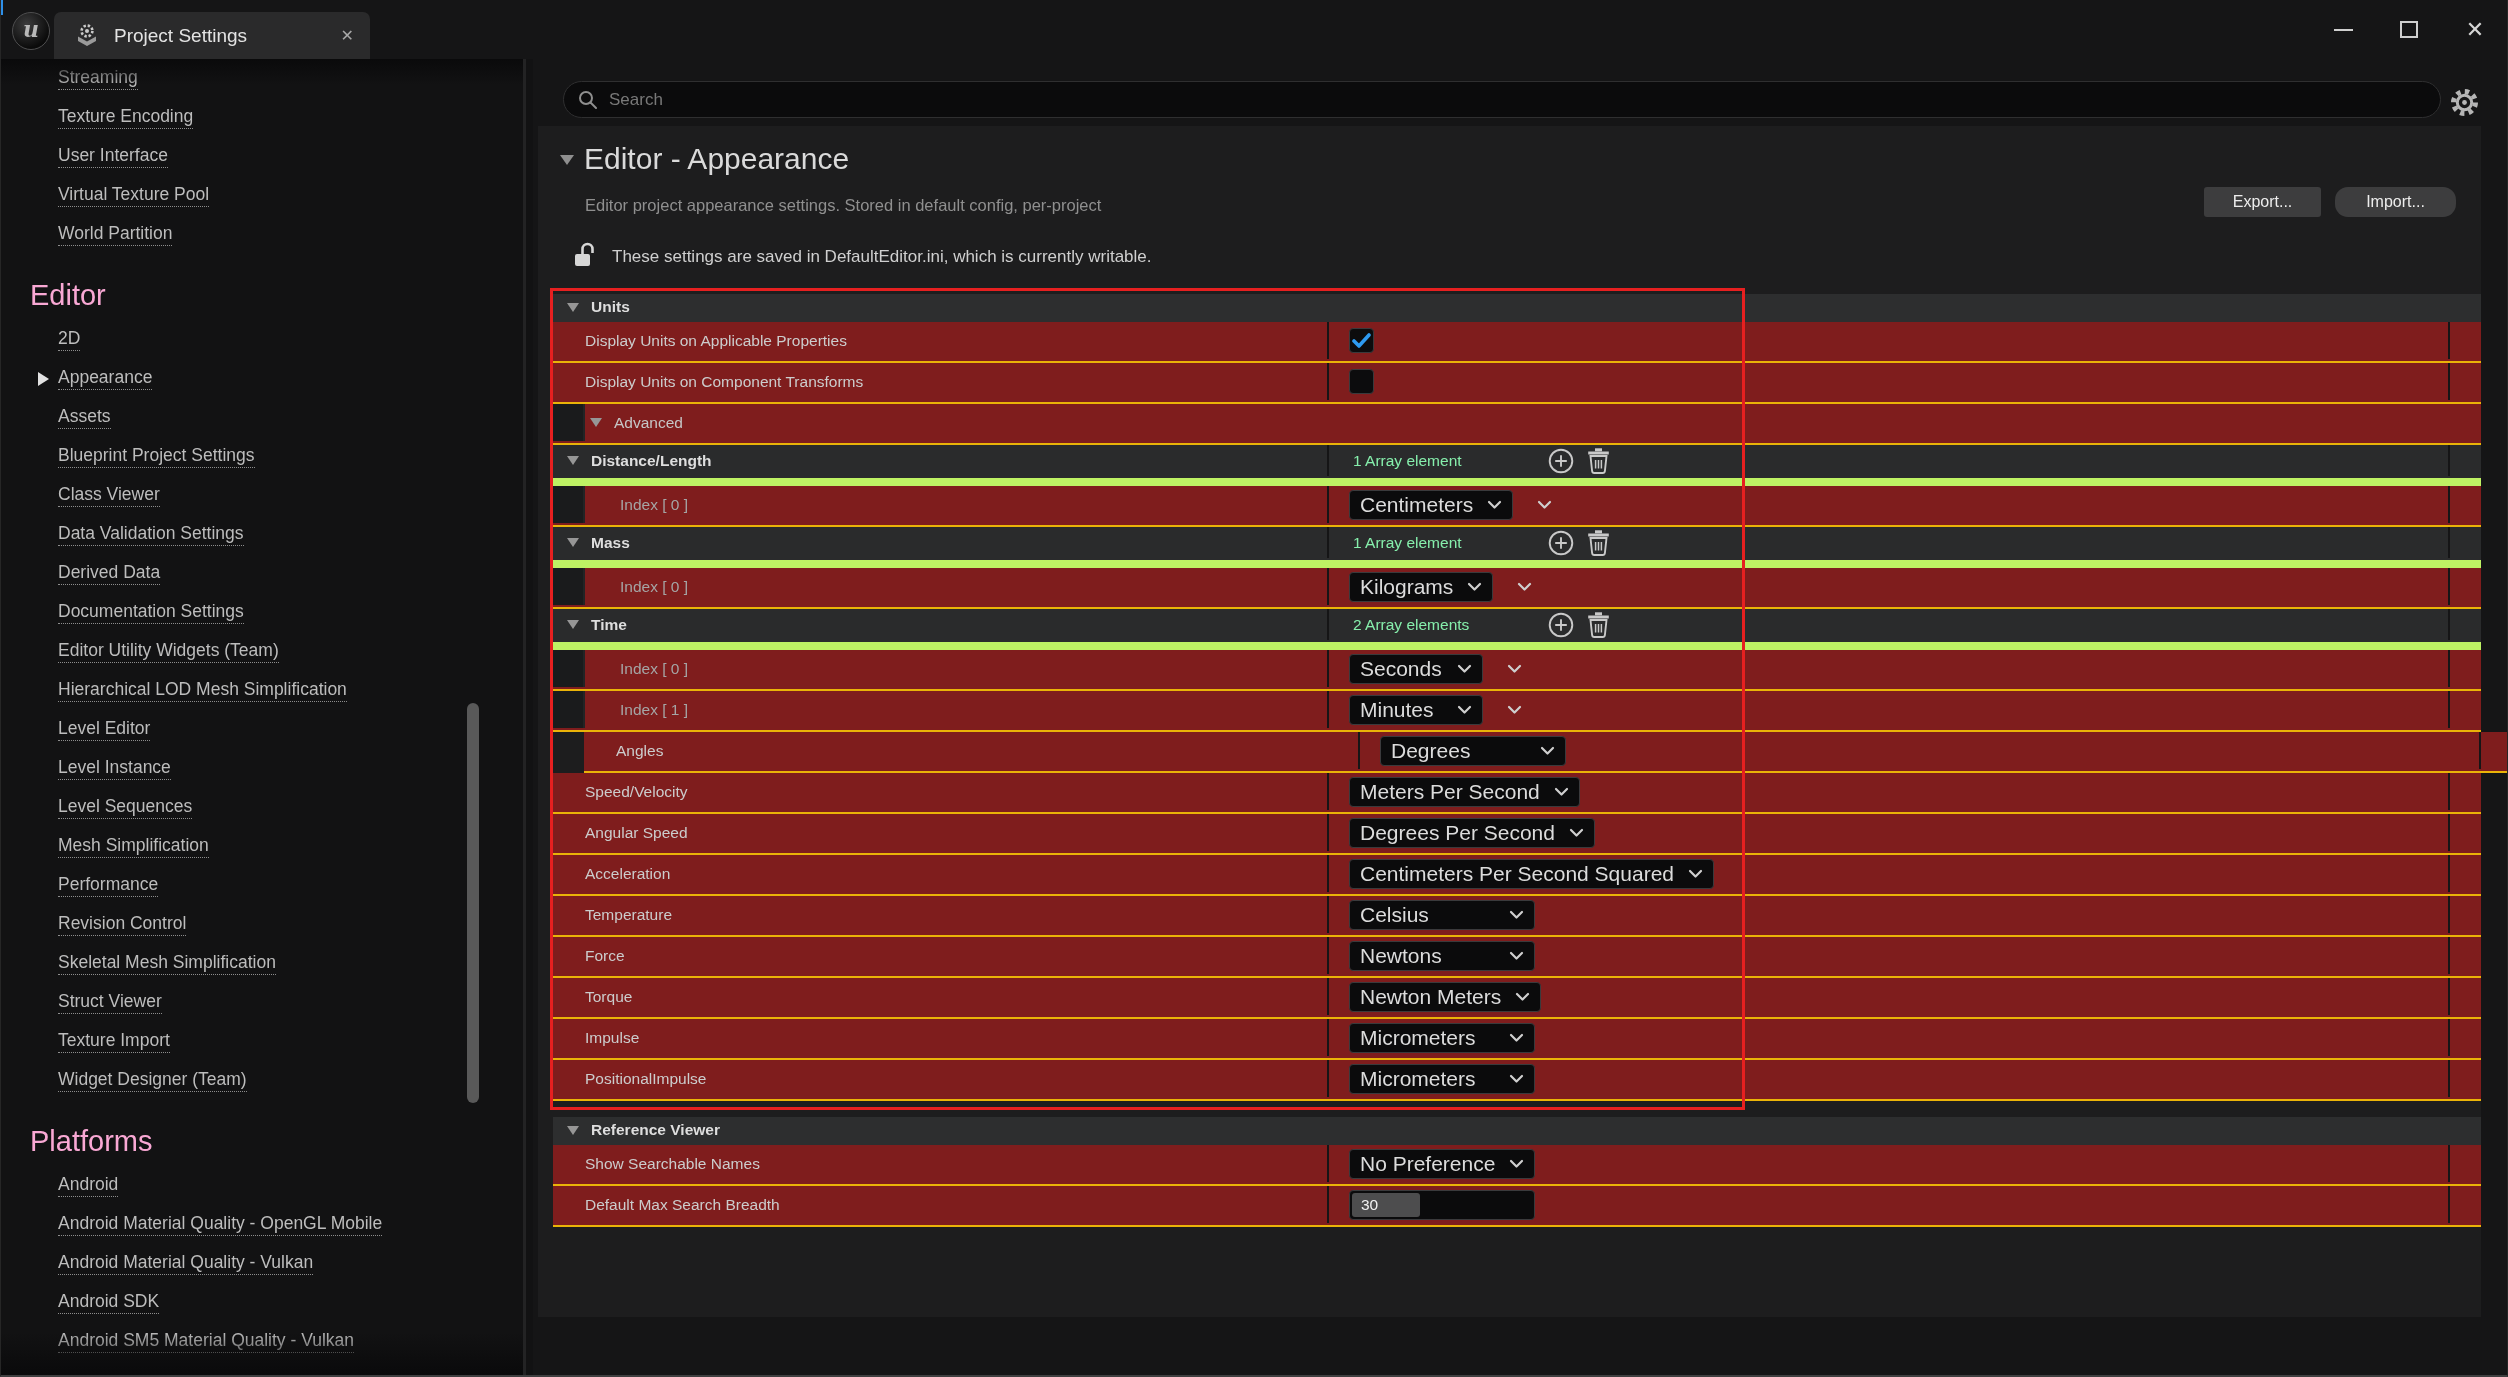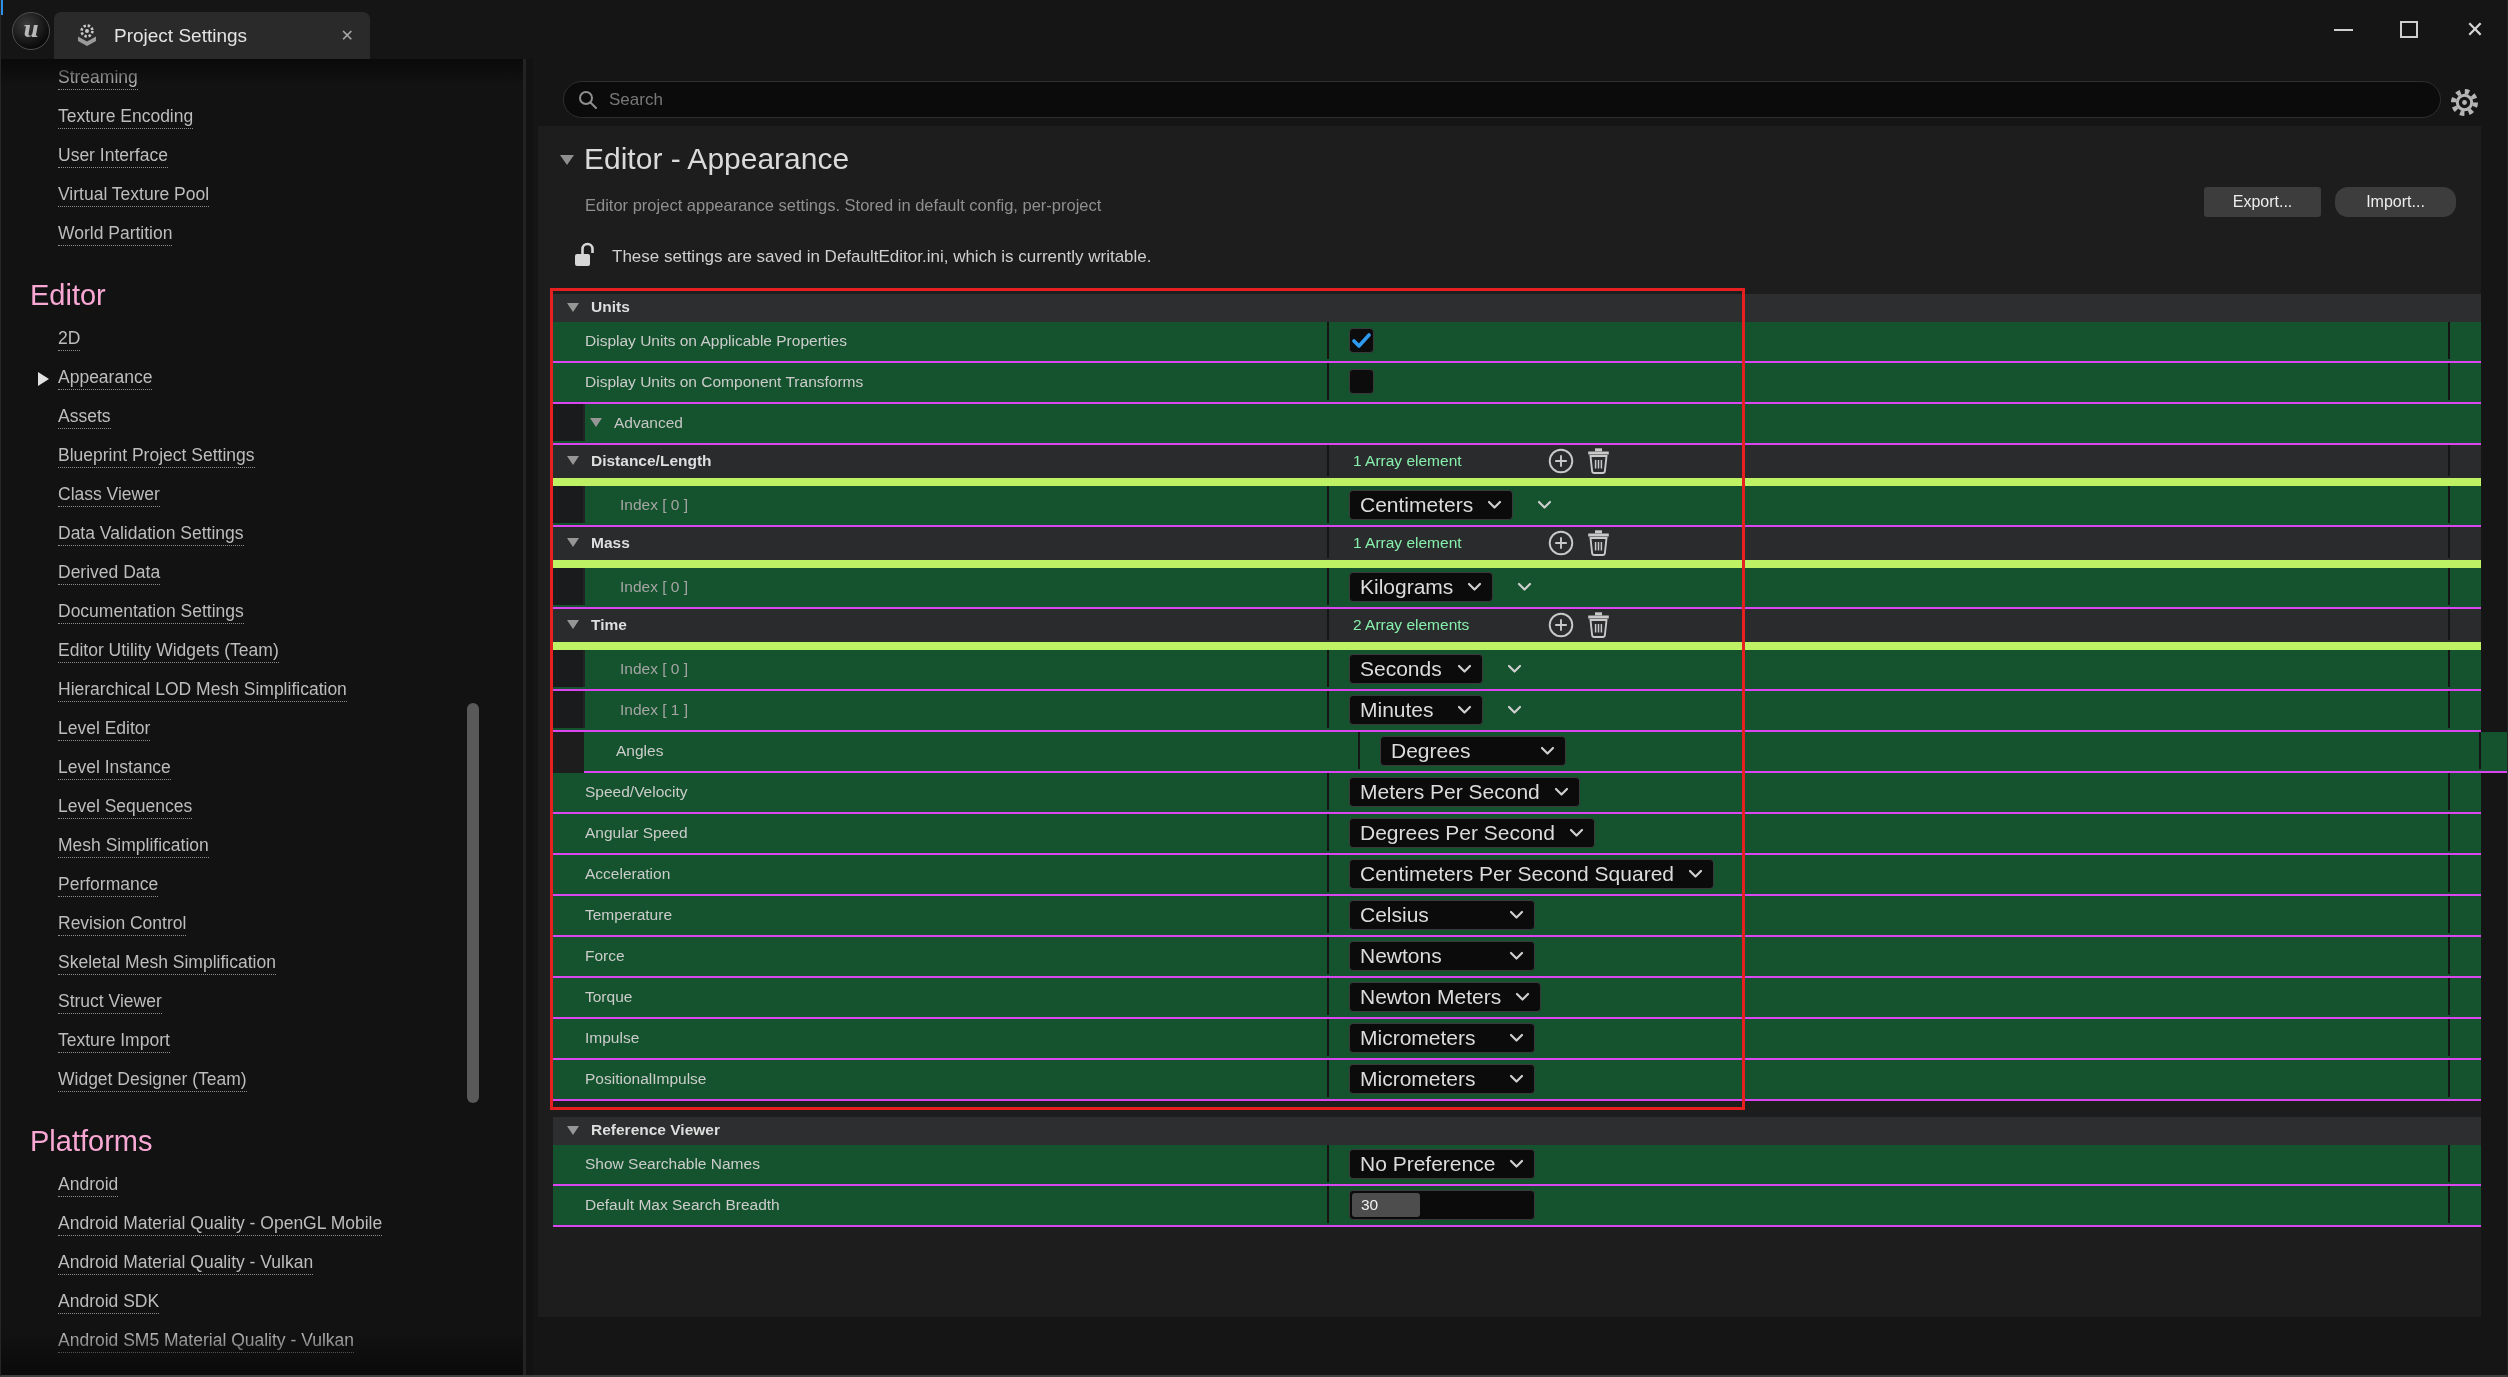--- a/index.html
+++ b/index.html
@@ -58,21 +58,21 @@
   #btn-import{left:2335px;width:121px;border-radius:13px;}
   #lock-icon{position:absolute;left:574px;top:241px;width:24px;height:29px;}
   #config-notice{position:absolute;left:612px;top:247px;font-size:17px;color:#cfcfcf;}
   
   #table{position:absolute;left:553px;top:294px;width:1928px;}
   .t-row{position:absolute;left:0;width:1928px;box-sizing:border-box;}
   .t-row .name{position:absolute;left:0;top:0;bottom:2px;width:774px;display:flex;align-items:center;}
   .t-row .val{position:absolute;left:774px;top:0;bottom:2px;right:33px;display:flex;align-items:center;
         border-left:2px solid #151516;padding-left:20px;}
   .t-row .rdiv{position:absolute;left:1895px;top:0;bottom:2px;width:2px;background:#151516;}
-  .row-plain{background:#14532d;border-bottom:2px solid #d946ef;}
+  .row-plain{background:#7f1d1d;border-bottom:2px solid #eab308;}
   .row-cat{background:#2d2e2f;}
   .row-arr{background:#2a2b2c;border-bottom:8px solid #bef264;}
   .tri-down{width:0;height:0;border-top:9px solid #969696;
         border-left:6.5px solid transparent;border-right:6.5px solid transparent;flex:0 0 auto;}
   .cat-lbl{font-size:15.5px;font-weight:bold;color:#dedede;margin-left:12px;}
   .prop-lbl{font-size:15.5px;color:#cccccc;margin-left:32px;}
   .sub-ind{position:absolute;left:0;top:0;bottom:2px;width:30px;background:#1a1b1c;border-right:2px solid #232425;}
   .idx-lbl{font-size:15.5px;color:#a5a5a5;margin-left:67px;}
   .adv-lbl{font-size:15.5px;color:#c6c6c6;margin-left:12px;}
   .count-lbl{font-size:15.5px;color:#86efac;margin-left:4px;}

